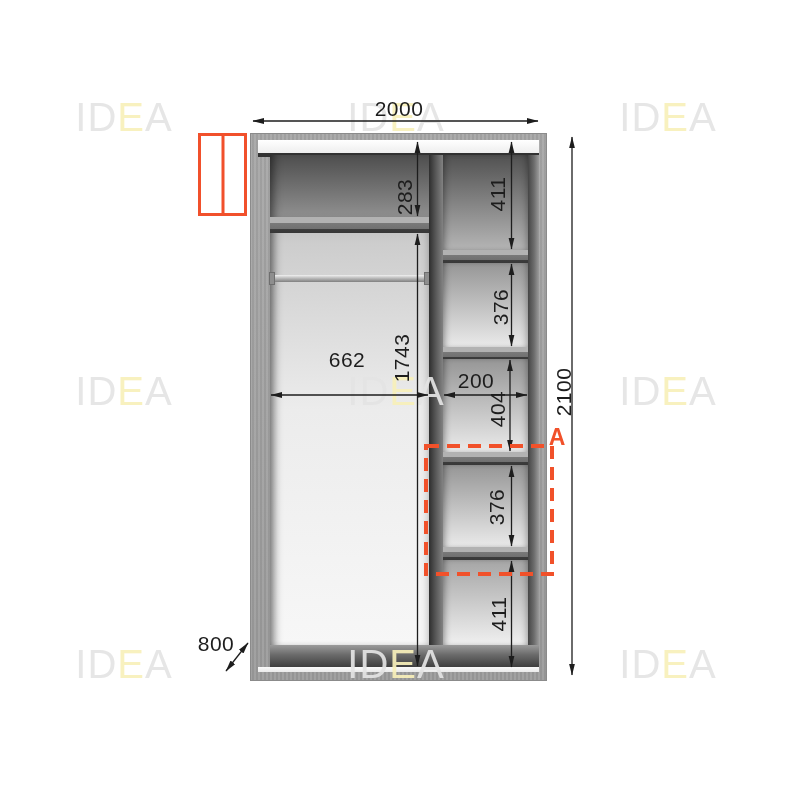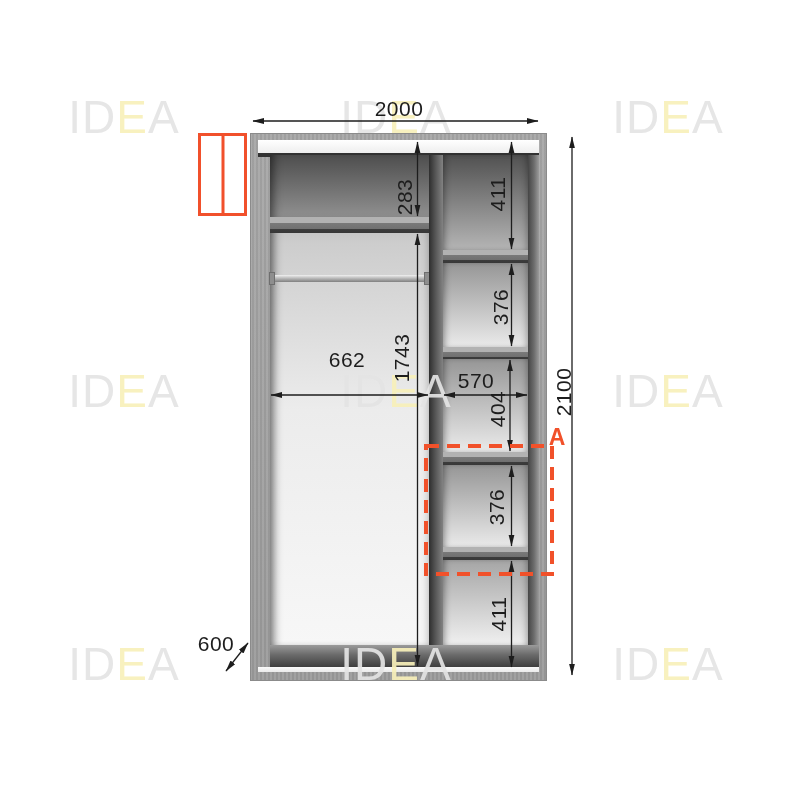--- a/index.html
+++ b/index.html
@@ -1,19 +1,19 @@
 <!DOCTYPE html>
 <html><head>
 <meta charset="utf-8">
 <style>
   html,body{margin:0;padding:0;background:#ffffff;}
   #stage{position:relative;width:800px;height:800px;background:#ffffff;overflow:hidden;
          font-family:"Liberation Sans", sans-serif;}
   
-  .wm{position:absolute;transform:translate(-50%,-50%);font-size:46px;letter-spacing:1px;
+  .wm{position:absolute;transform:translate(-50%,-50%);font-size:40px;letter-spacing:1px;
       white-space:nowrap;z-index:2;opacity:.92;user-select:none;}
   .wm .g{color:#e4e4e4;}
   .wm .y{color:#f8f0ba;}
   
   #wardrobe{position:absolute;left:250px;top:133px;width:297px;height:548px;z-index:1;
     background:
       repeating-linear-gradient(90deg, rgba(255,255,255,.05) 0 2px, rgba(0,0,0,.05) 2px 4px),
       linear-gradient(180deg,#a8a8a8,#9c9c9c);
     box-shadow: inset 0 0 0 1px #8b8b8b;}
   .abs{position:absolute;}
@@ -120,25 +120,25 @@
       <line x1="510" y1="360" x2="510" y2="451" marker-start="url(#ar)" marker-end="url(#ar)"></line>
       <line x1="511.5" y1="466" x2="511.5" y2="546" marker-start="url(#ar)" marker-end="url(#ar)"></line>
       <line x1="511.5" y1="561" x2="511.5" y2="667" marker-start="url(#ar)" marker-end="url(#ar)"></line>
       <line x1="226" y1="671" x2="248" y2="643" marker-start="url(#ar)" marker-end="url(#ar)"></line>
     </g>
     <rect x="426" y="446" width="126" height="128" fill="none" stroke="#f1512a" stroke-width="4" stroke-dasharray="13 8"></rect>
   </svg>
 
   <div class="dim" style="left:399px;top:109px">2000</div>
   <div class="dim dimv" style="left:564px;top:392px">2100</div>
-  <div class="dim" style="left:216px;top:644px">600</div>
+  <div class="dim" style="left:216px;top:644px">800</div>
   <div class="dim dimv" style="left:405px;top:197px">283</div>
   <div class="dim dimv" style="left:402px;top:358px">1743</div>
   <div class="dim" style="left:347px;top:360px">662</div>
-  <div class="dim" style="left:476px;top:381px">570</div>
+  <div class="dim" style="left:476px;top:381px">200</div>
   <div class="dim dimv" style="left:498px;top:194px">411</div>
   <div class="dim dimv" style="left:501px;top:307px">376</div>
   <div class="dim dimv" style="left:498px;top:409px">404</div>
   <div class="dim dimv" style="left:497px;top:507px">376</div>
   <div class="dim dimv" style="left:499px;top:614px">411</div>
 
   <div class="labelA" style="left:557px;top:437px">A</div>
 
   <div id="doorIcon">
     <div class="mid"></div>

